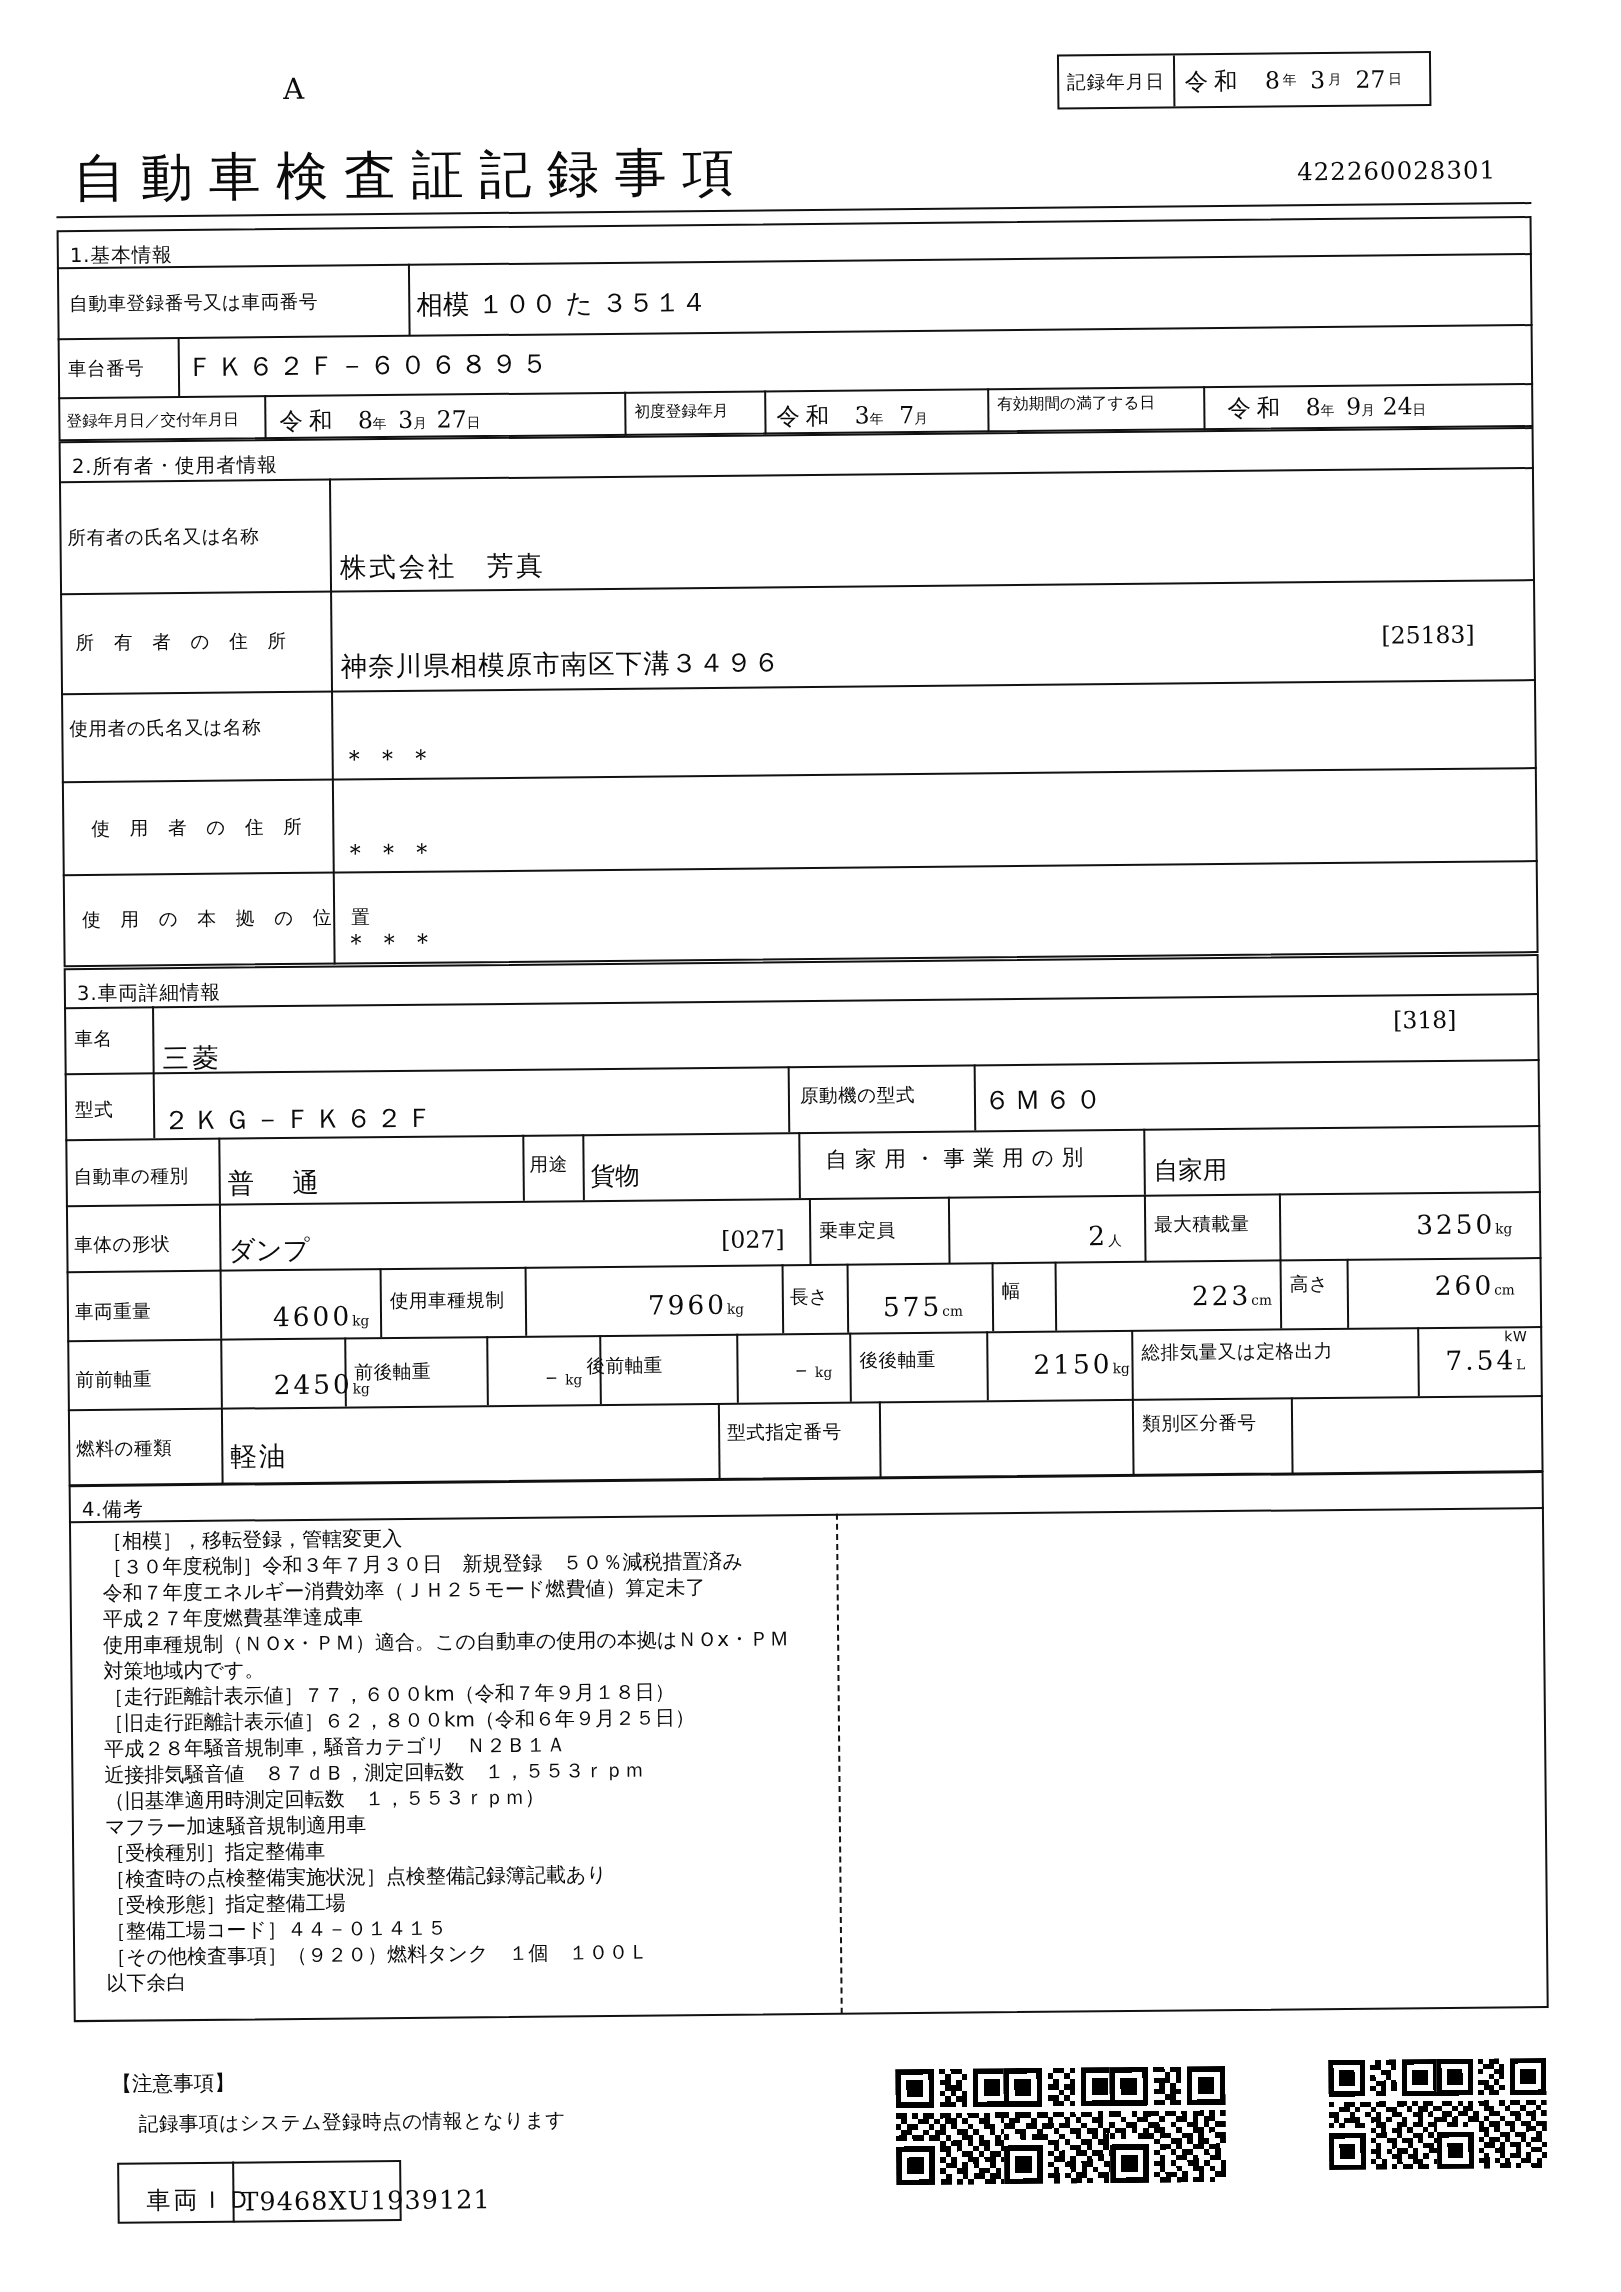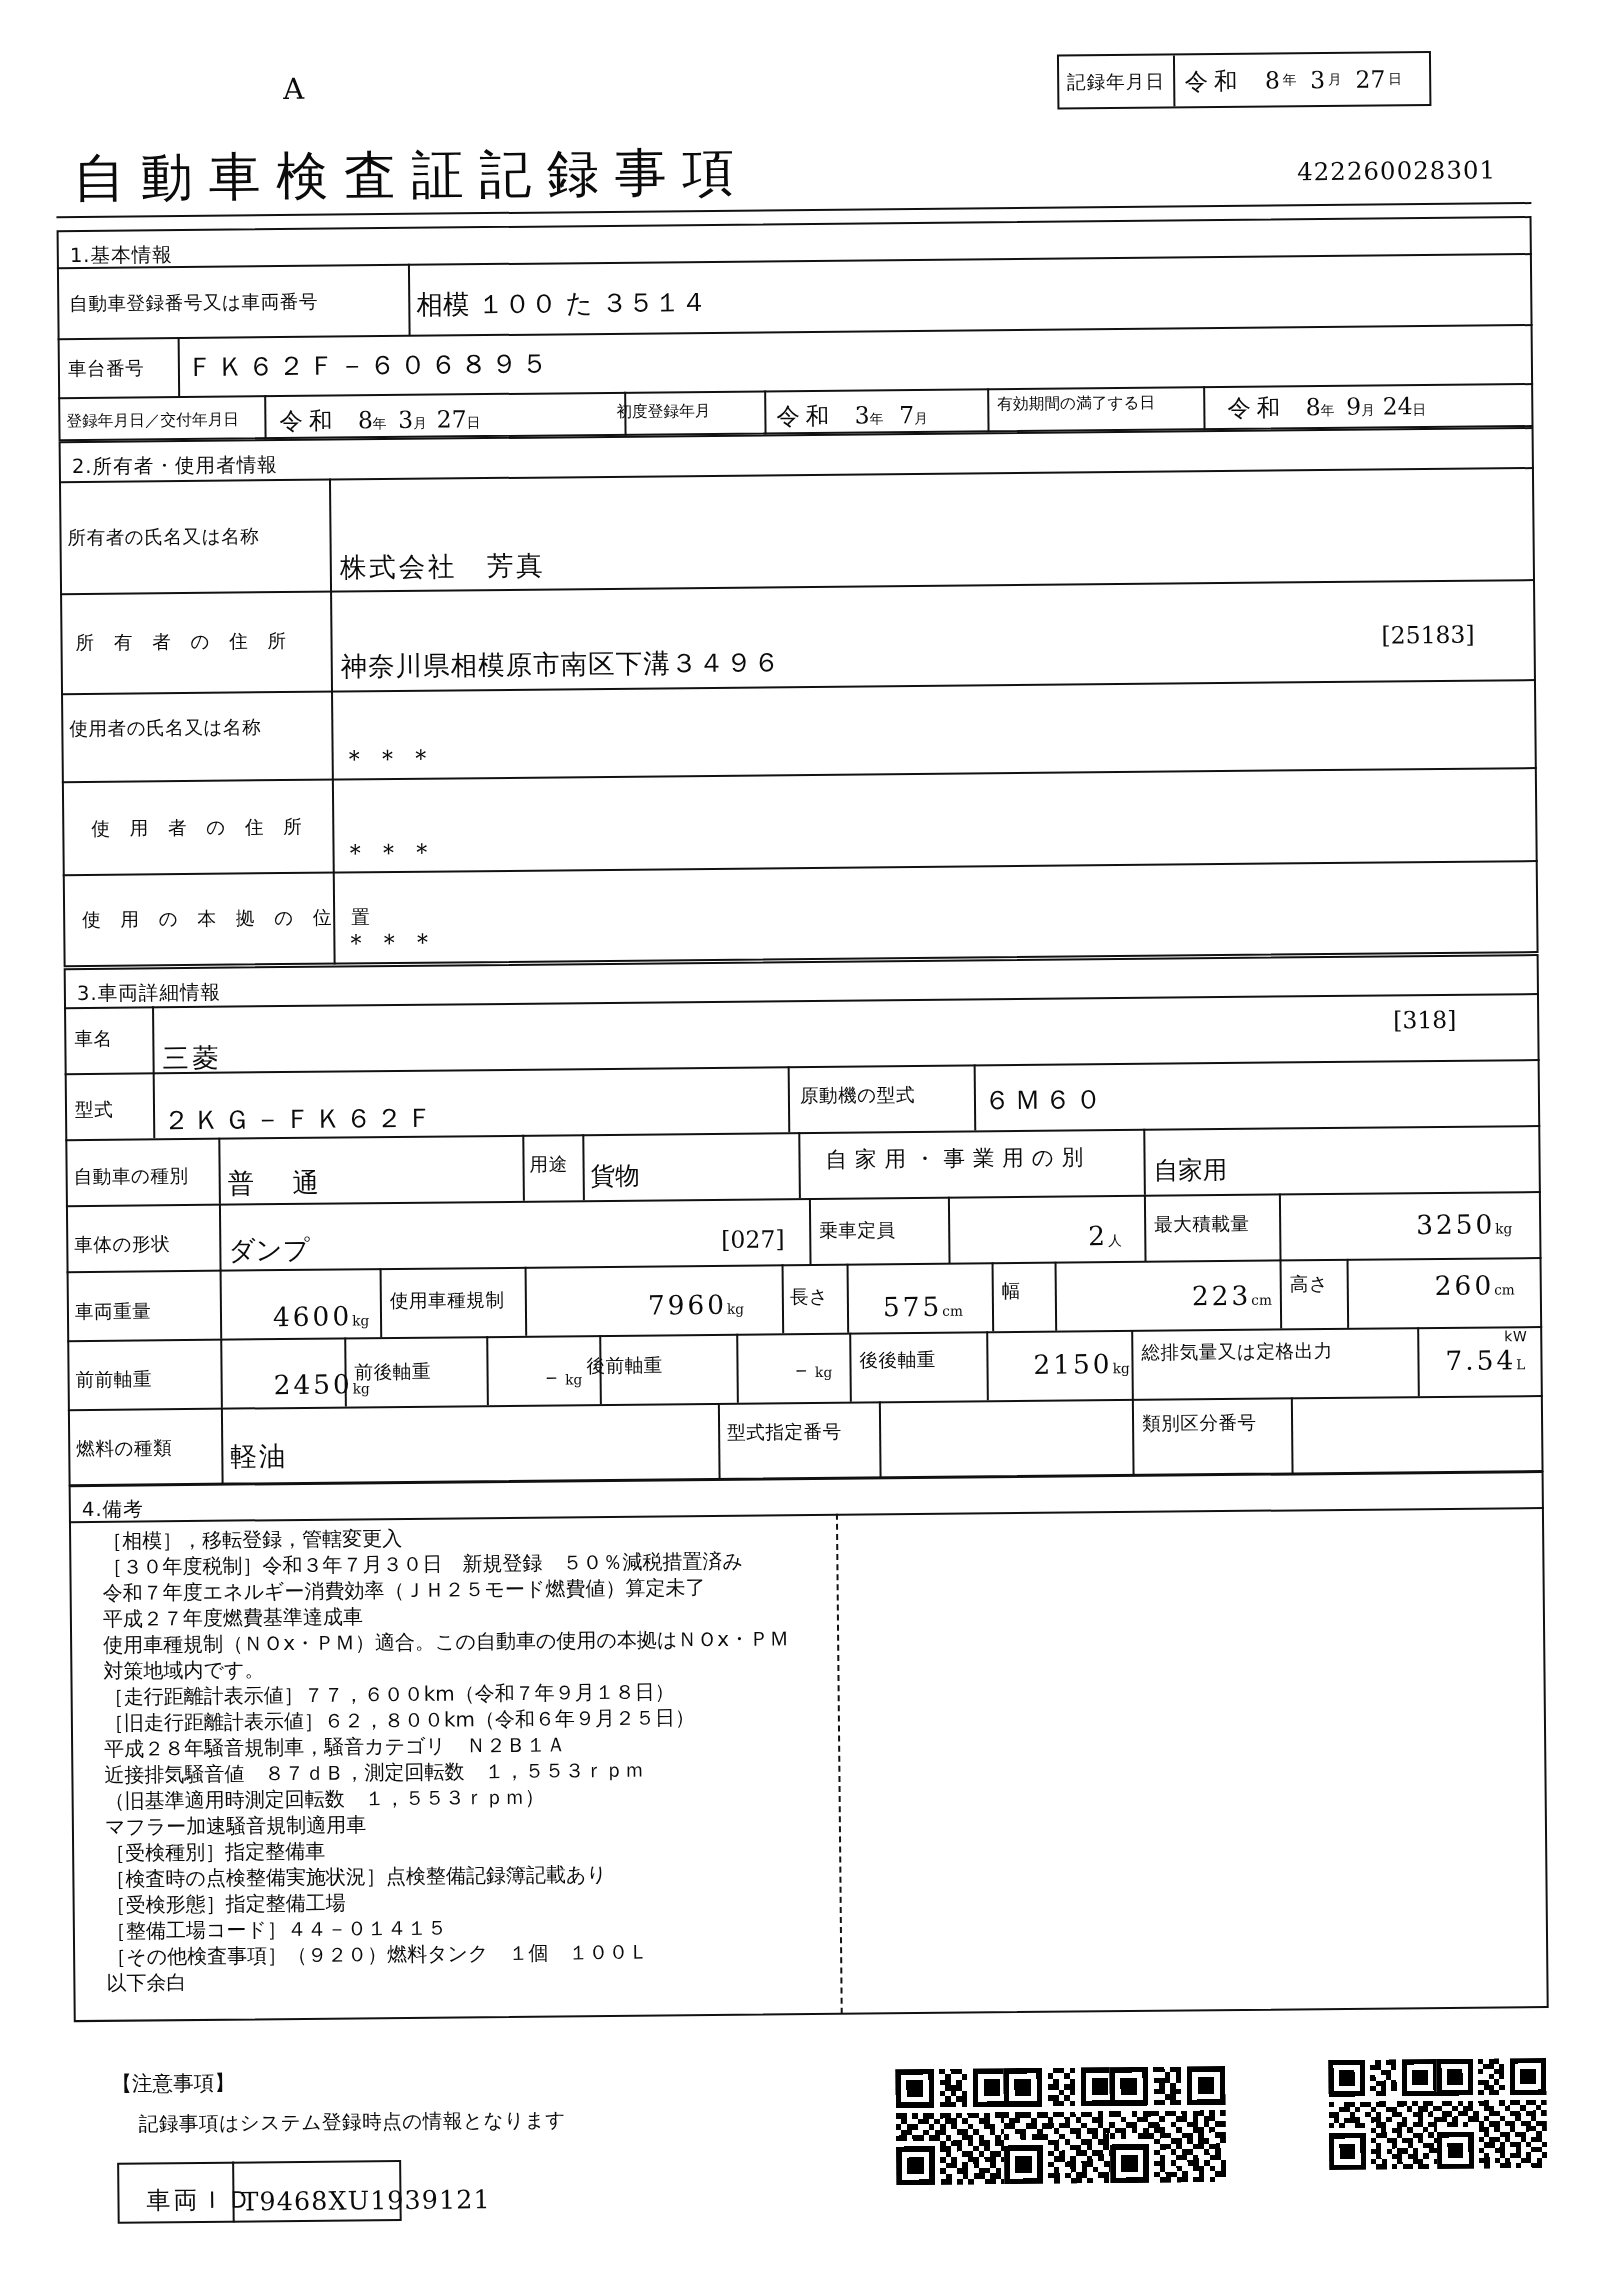--- a/index.html
+++ b/index.html
@@ -141,21 +141,21 @@
   <div class="lbl jp" style="left:73px; top:284px;">自動車登録番号又は車両番号</div>
   <div class="val jp" style="left:420px; top:283px;">相模 １００ た ３５１４</div>
   <div class="lbl jp" style="left:71px; top:349px;">車台番号</div>
   <div class="val ser" style="left:190px; top:343px;">ＦＫ６２Ｆ－６０６８９５</div>
 
   <div class="lbl sm jp" style="left:69px; top:404px;">登録年月日／交付年月日</div>
   <div class="val jp" style="left:282px; top:400px; font-size:23.5px;">
     <span style="letter-spacing:5.9px">令和</span><span style="margin-left:19.6px;font-family:'DejaVu Serif',serif">8</span><span class="unit-sm">年</span><span style="margin-left:11.8px;font-family:'DejaVu Serif',serif">3</span><span class="unit-sm">月</span><span style="margin-left:9.8px;font-family:'DejaVu Serif',serif">27</span><span class="unit-sm">日</span>
   </div>
 
-  <div class="lbl sm jp" style="left:619px; top:400px;text-align:center;">初度登録年月</div>
+  <div class="lbl sm jp" style="left:637px; top:400px;text-align:center;">初度登録年月</div>
   <div class="val jp" style="left:779px; top:400px; font-size:23.5px;">
     <span style="letter-spacing:5.9px">令和</span><span style="margin-left:19.6px;font-family:'DejaVu Serif',serif">3</span><span class="unit-sm">年</span><span style="margin-left:15.7px;font-family:'DejaVu Serif',serif">7</span><span class="unit-sm">月</span>
   </div>
 
   <div class="lbl sm jp" style="left:1000px; top:396px;">有効期間の満了する日</div>
   <div class="val jp" style="left:1230px; top:396px; font-size:23.5px;">
     <span style="letter-spacing:5.9px">令和</span><span style="margin-left:19.6px;font-family:'DejaVu Serif',serif">8</span><span class="unit-sm">年</span><span style="margin-left:11.8px;font-family:'DejaVu Serif',serif">9</span><span class="unit-sm">月</span><span style="margin-left:7.8px;font-family:'DejaVu Serif',serif">24</span><span class="unit-sm">日</span>
   </div>
 
   <div class="frame" style="left:61px; top:434px; width:1475px; height:526px;"></div>

